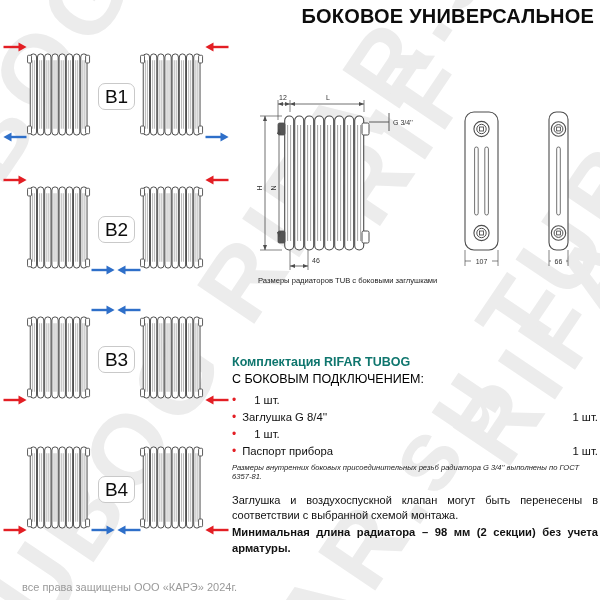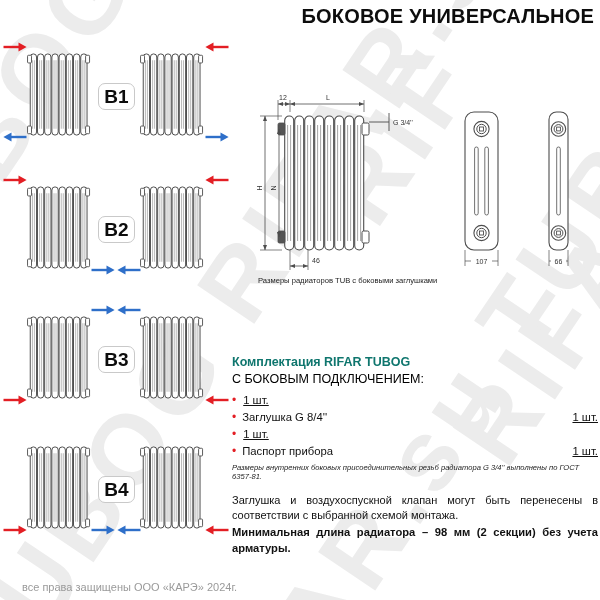--- a/index.html
+++ b/index.html
@@ -25,21 +25,21 @@
 
   
   .schemes{position:absolute;left:0;top:40px;width:232px;height:505px;}
   .scheme-row{position:absolute;left:0;width:232px;height:110px;}
   .row-b1{top:0;} .row-b2{top:133px;} .row-b3{top:263px;} .row-b4{top:393px;}
   .radiator{position:absolute;top:6px;width:64px;height:97px;}
   .radiator.left{left:27px;} .radiator.right{left:140px;}
   .scheme-label{position:absolute;left:98px;top:43px;width:37px;height:27px;
       border:1.5px solid #c9c9c9;border-radius:7px;background:#fff;box-sizing:border-box;
       display:flex;align-items:center;justify-content:center;
-      font-weight:700;font-size:19px;color:#0d0d0d;}
+      font-weight:400;font-size:19px;color:#0d0d0d;}
   .arrow{position:absolute;width:24px;height:10px;}
   .arrow svg{display:block;}
   .arrow.ptr-left svg{transform:scaleX(-1);}
   .arrow.red{color:#e31e24;} .arrow.blue{color:#2e6fc9;}
   .pos-lo-top{left:3px;top:2px;}    .pos-ro-top{left:205px;top:2px;}
   .pos-lo-bot{left:3px;top:92px;}   .pos-ro-bot{left:205px;top:92px;}
   .pos-li-top{left:91px;top:2px;}   .pos-ri-top{left:117px;top:2px;}
   .pos-li-bot{left:91px;top:92px;}  .pos-ri-bot{left:117px;top:92px;}
 
   
@@ -50,21 +50,21 @@
   .dim-text{font-size:7px;fill:#333;font-family:"Liberation Sans",sans-serif;}
 
   
   .specs{position:absolute;left:232px;top:355px;width:366px;}
   .kit-title{font-size:12.5px;font-weight:700;margin:0 0 3px 0;color:#0f766e;}
   .kit-subtitle{font-size:12.5px;font-weight:400;margin:0 0 5px 0;color:#000000;}
   .kit-list{list-style:none;margin:0 0 4px 0;padding:0;}
   .kit-list li{display:flex;align-items:baseline;font-size:11.3px;padding:2.5px 0;}
   .kit-list .bullet{color:#e31e24;font-size:12px;margin-right:6px;line-height:1;}
   .kit-list .name{flex:1;}
-  .kit-list .qty{margin-left:1px;text-decoration:underline;}
+  .kit-list .qty{margin-left:12px;}
   .kit-note{font-style:italic;font-size:7.6px;color:#222;margin:3px 0 12px 0;}
   .para{font-size:11px;line-height:1.38;text-align:justify;margin:0 0 2px 0;color:#111;}
   .para.bold{font-weight:700;font-size:11.2px;margin-top:2px;}
 
   
   .footer{position:absolute;left:22px;top:581px;font-size:11px;color:#9a9a9a;}
 </style>
 </head>
 <body>
 

